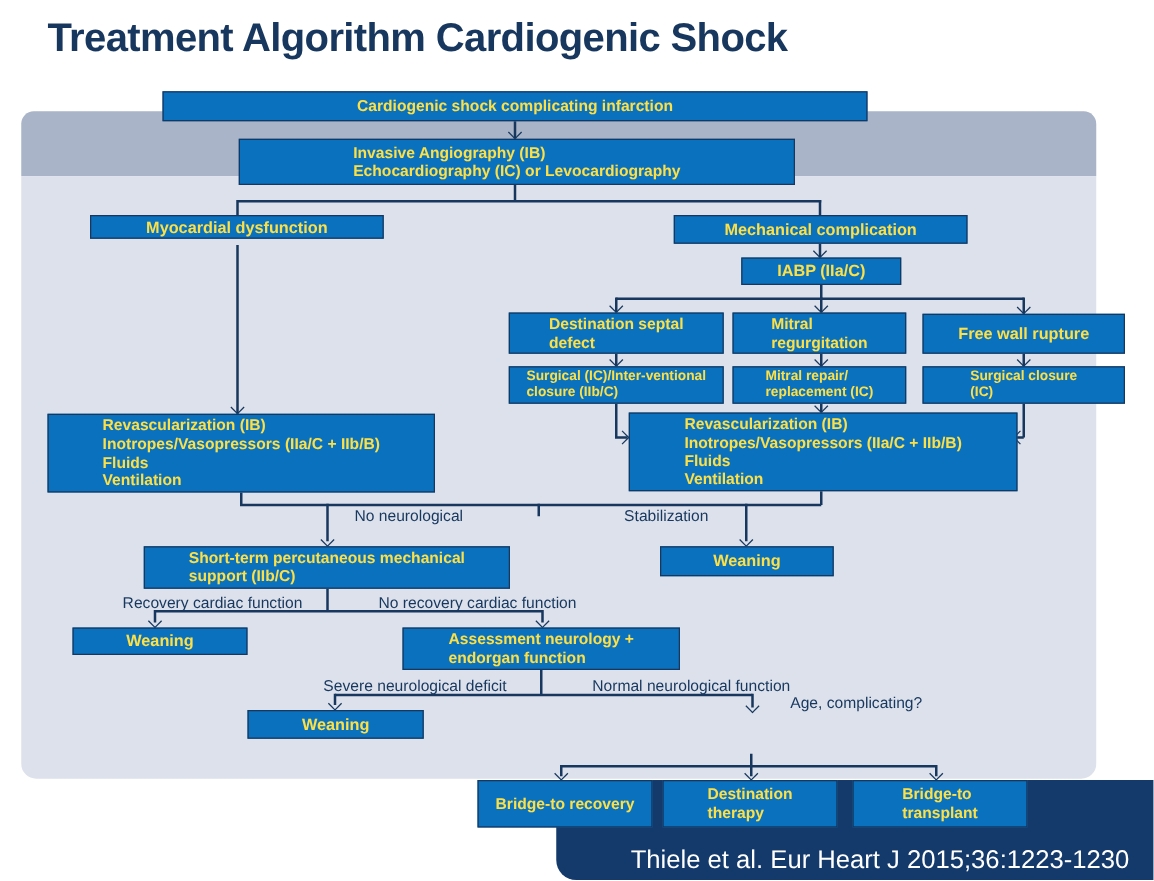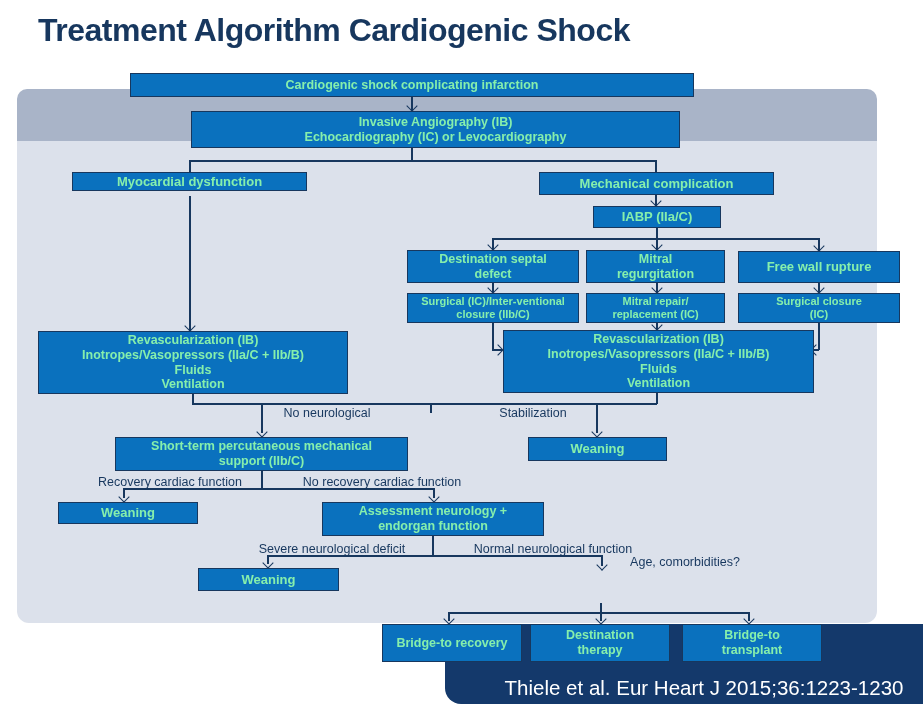--- a/index.html
+++ b/index.html
@@ -10,22 +10,22 @@
   .page-title{
     position:absolute;left:38px;top:12px;margin:0;
     font-size:32px;font-weight:700;color:#17375E;letter-spacing:-.5px;white-space:nowrap;
   }
   .band{position:absolute;left:17px;top:89px;width:860px;height:52px;background:#A9B4C8;border-radius:10px 10px 0 0;}
   .panel{position:absolute;left:17px;top:141px;width:860px;height:482px;background:#DCE1EB;border-radius:0 0 12px 12px;}
   .navy{position:absolute;left:445px;top:624px;width:478px;height:80px;background:#14396B;border-radius:16px 0 0 16px;}
   .citation{position:absolute;left:44px;right:4px;top:52px;text-align:center;color:#fff;font-size:20.5px;white-space:nowrap;}
   .node{
     position:absolute;box-sizing:border-box;z-index:3;
-    background:#0A71BE;border:1.5px solid #17375E;color:#86efac;font-weight:700;
-    display:flex;align-items:center;justify-content:center;text-align:center;
+    background:#0A71BE;border:1.5px solid #17375E;color:#fde047;font-weight:700;
+    display:flex;align-items:center;justify-content:center;text-align:left;
     white-space:pre-line;line-height:1.18;overflow:hidden;
   }
   .vl{position:absolute;width:1.5px;background:#17375E;z-index:1;}
   .hl{position:absolute;height:1.5px;background:#17375E;z-index:1;}
   .ar{position:absolute;width:7px;height:7px;border:0 solid #17375E;z-index:2;}
   .ar.d{border-right-width:1.5px;border-bottom-width:1.5px;transform:rotate(45deg);}
   .ar.r{border-right-width:1.5px;border-bottom-width:1.5px;transform:rotate(-45deg);}
   .ar.l{border-left-width:1.5px;border-bottom-width:1.5px;transform:rotate(45deg);}
   .elabel{
     position:absolute;transform:translateX(-50%);z-index:2;
@@ -106,24 +106,24 @@
   <i class="ar d" style="left:445px;top:615px"></i>
   <i class="ar d" style="left:597px;top:615px"></i>
   <i class="ar d" style="left:745px;top:615px"></i>
 
   <span class="elabel" style="left:327px;top:406px">No neurological</span>
   <span class="elabel" style="left:533px;top:406px">Stabilization</span>
   <span class="elabel" style="left:170px;top:475px">Recovery cardiac function</span>
   <span class="elabel" style="left:382px;top:475px">No recovery cardiac function</span>
   <span class="elabel" style="left:332px;top:542px">Severe neurological deficit</span>
   <span class="elabel" style="left:553px;top:542px">Normal neurological function</span>
-  <span class="elabel" style="left:685px;top:555px">Age, comorbidities?</span>
+  <span class="elabel" style="left:685px;top:555px">Age, complicating?</span>
 
   <div class="node" style="left:130px;top:73px;width:564px;height:24px;font-size:12.5px">Cardiogenic shock complicating infarction</div>
-  <div class="node" style="left:191px;top:111px;width:489px;height:37px;font-size:12.5px">Invasive Angiography (IB)
+  <div class="node" style="left:191px;top:111px;width:445px;height:37px;font-size:12.5px">Invasive Angiography (IB)
 Echocardiography (IC) or Levocardiography</div>
   <div class="node" style="left:72px;top:172px;width:235px;height:19px;font-size:13px">Myocardial dysfunction</div>
   <div class="node" style="left:539px;top:172px;width:235px;height:23px;font-size:13px">Mechanical complication</div>
   <div class="node" style="left:593px;top:206px;width:128px;height:22px;font-size:13px">IABP (IIa/C)</div>
   <div class="node" style="left:407px;top:250px;width:172px;height:33px;font-size:12.5px">Destination septal
 defect</div>
   <div class="node" style="left:586px;top:250px;width:139px;height:33px;font-size:12.5px">Mitral
 regurgitation</div>
   <div class="node" style="left:738px;top:251px;width:162px;height:32px;font-size:13px">Free wall rupture</div>
   <div class="node" style="left:407px;top:293px;width:172px;height:30px;font-size:11px">Surgical (IC)/Inter-ventional

